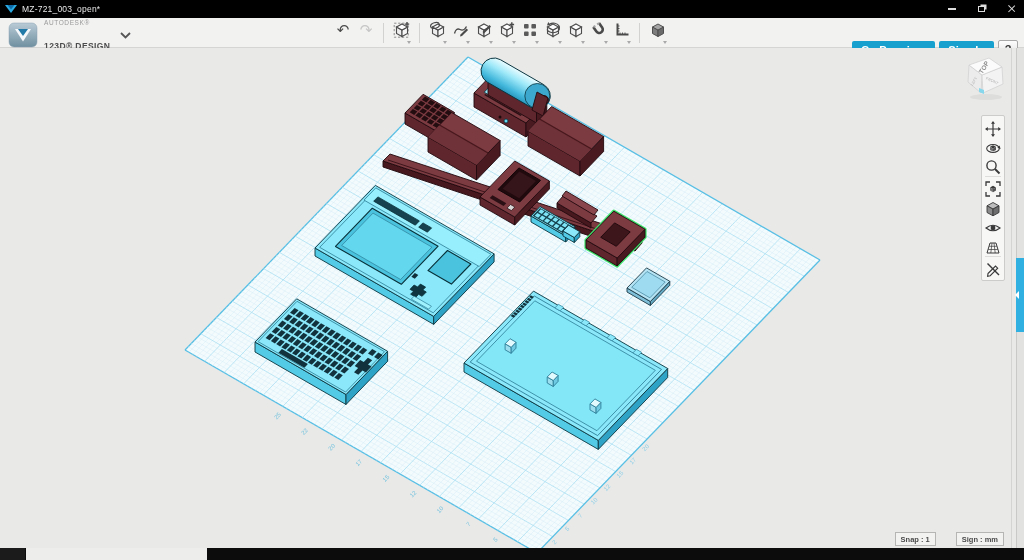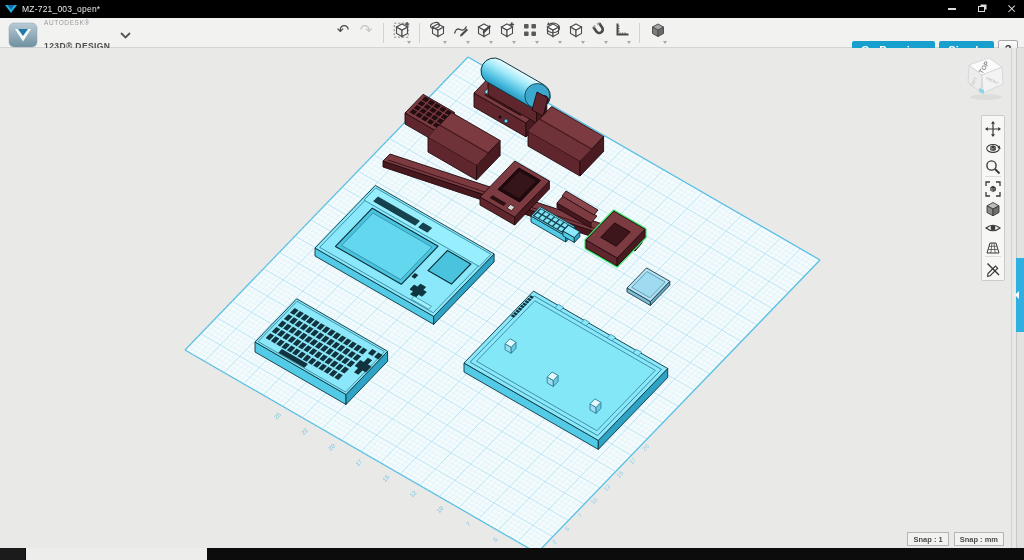--- a/index.html
+++ b/index.html
@@ -39,21 +39,21 @@
   .canvas { position:absolute; left:0; top:48px; width:1024px; height:500px; background:#e9e9e8; overflow:hidden; }
   #scene { position:absolute; left:0; top:0; }
   .vdivider { position:absolute; left:1011px; top:0; width:1px; height:500px; background:#d4d4d3; }
   .viewcube { position:absolute; left:956px; top:4px; width:56px; height:54px; cursor:pointer; }
   .navpanel { position:absolute; left:981px; top:67px; width:24px; height:166px; background:#f7f7f6; border:1px solid #cccccb; border-radius:2px; }
   .navpanel .nico { position:absolute; left:3px; width:16px; height:16px; cursor:pointer; }
   .navsep { position:absolute; left:3px; width:16px; height:1px; background:#ddddDC; }
   .scrolltrack { position:absolute; right:0; top:0; width:8px; height:500px; background:#e2e2e1; border-left:1px solid #c9c9c8; }
   .scrollthumb { position:absolute; right:0; top:210px; width:8px; height:74px; background:#2fb0e0; cursor:pointer; }
   .scrollthumb .arr { position:absolute; left:-1px; top:33px; width:0; height:0; border-top:4px solid transparent; border-bottom:4px solid transparent; border-right:4px solid #fff; }
-  .statusboxes { position:absolute; right:20px; top:484px; display:flex; gap:5px;justify-content:center; }
+  .statusboxes { position:absolute; right:20px; top:484px; display:flex; gap:20px;justify-content:center; }
   .statbox { background:#f2f2f1; border:1px solid #b5b5b4; font-size:7.5px; font-weight:bold; color:#4a4a4a; padding:1.5px 5px; }
 
   
   .taskbar { position:absolute; left:0; top:548px; width:1024px; height:12px; background:#0c0c0c; }
   .taskbar .startzone { position:absolute; left:0; top:0; width:25px; height:12px; background:#1b1b1b; cursor:pointer; }
   .taskbar .appbtn { position:absolute; left:26px; top:0; width:181px; height:12px; background:#ededec; cursor:pointer; }
 </style>
 </head>
 <body>
 
@@ -694,21 +694,21 @@
       </div>
 
     <div class="scrolltrack">
       <div class="scrollthumb">
           <div class="arr"></div>
         </div>
     </div>
 
     <div class="statusboxes">
       <span class="statbox">Snap : 1</span>
-      <span class="statbox">Snap : mm</span>
+      <span class="statbox">Sign : mm</span>
     </div>
   </div>
 
   <div class="taskbar">
     <div class="startzone"></div>
     <div class="appbtn"></div>
   </div>
 </div>
 
 </body></html>

